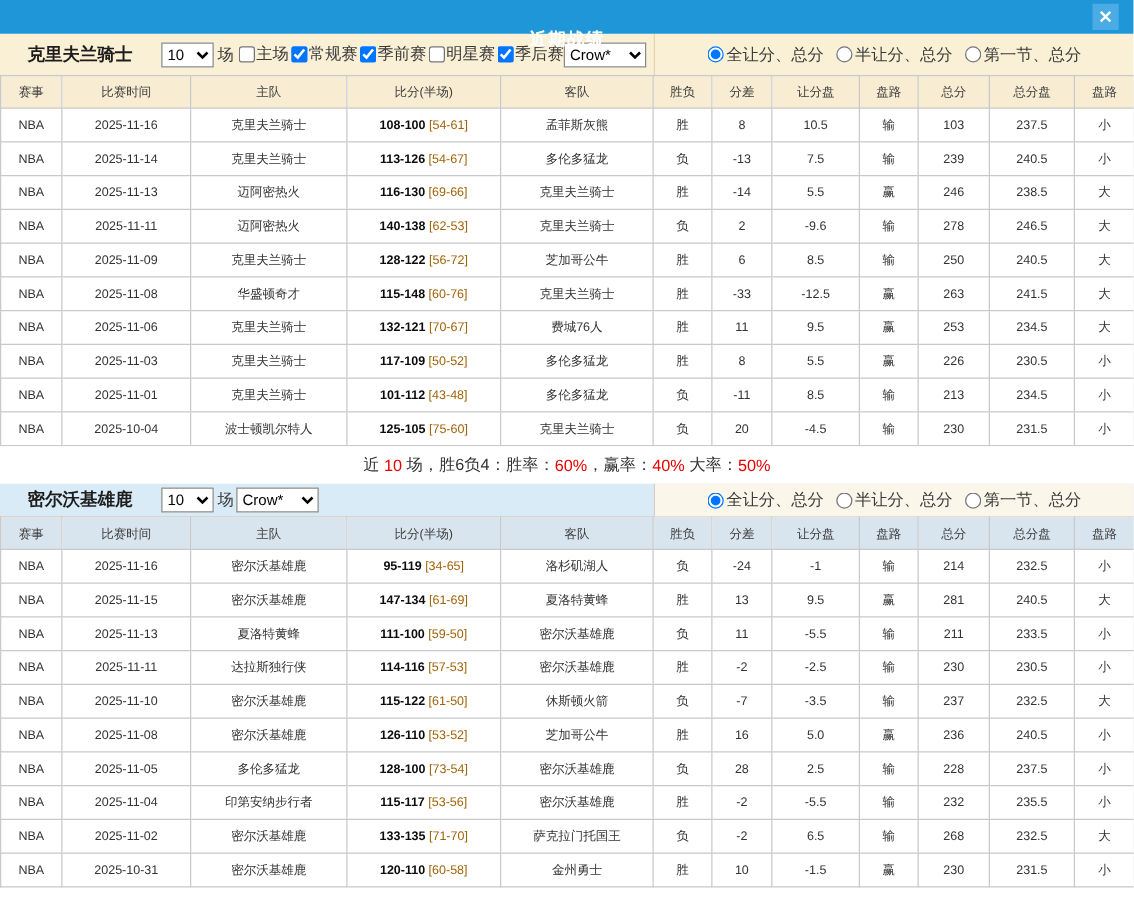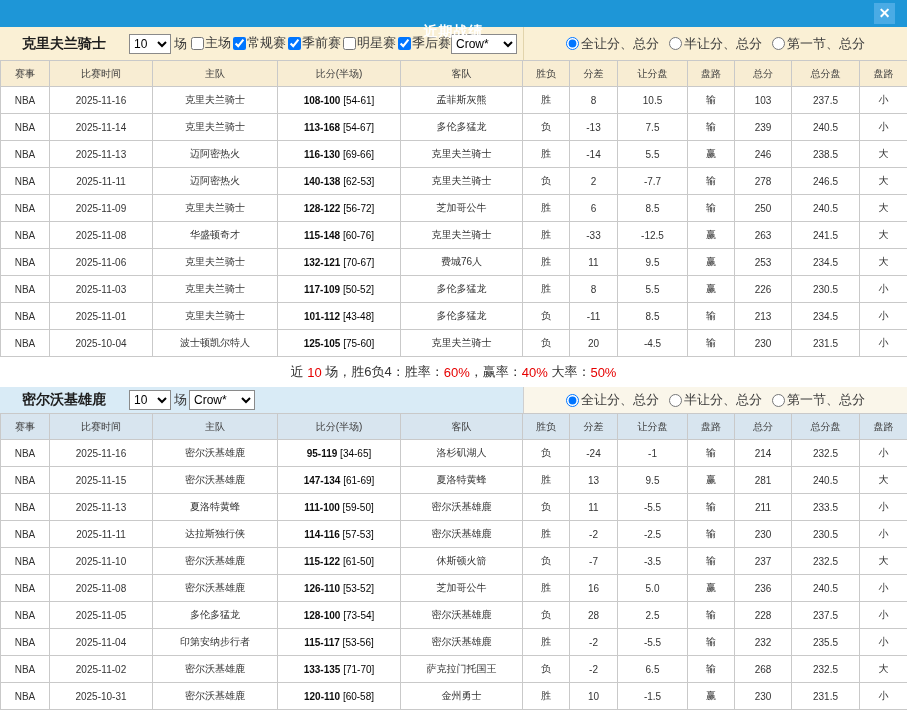--- a/index.html
+++ b/index.html
@@ -39,21 +39,21 @@
   table.games th { font-weight: normal; color: #3c3c3c; height: 26px; }
   table.games td { height: 27px; }
   .t1 th { background: #f8edd3; }
   .t2 th { background: #d8e5ef; }
   .t2 td { height: 26px; }
 
   .red   { color: #e60000; }
   .green { color: #008a00; }
   .blue  { color: #2b2be2; }
   .score { font-weight: bold; color: #0c0c0c; }
-  .half  { color: #000000; }
+  .half  { color: #a16207; }
 
   
   .summary { height: 30px; display: flex; align-items: center; justify-content: center;
     font-size: 13px; color: #333; background: #fff; }
   .summary span { white-space: pre; }
 </style>
 </head>
 <body>
 
 <div class="modal">
@@ -125,21 +125,21 @@
           <td>10.5</td>
           <td class="green">输</td>
           <td class="blue">103</td>
           <td class="blue">237.5</td>
           <td class="green">小</td>
         </tr>
         <tr>
           <td>NBA</td>
           <td>2025-11-14</td>
           <td class="green">克里夫兰骑士</td>
-          <td><span class="score">113-168</span><span class="half"> [54-67]</span></td>
+          <td><span class="score">113-126</span><span class="half"> [54-67]</span></td>
           <td>多伦多猛龙</td>
           <td class="green">负</td>
           <td>-13</td>
           <td>7.5</td>
           <td class="green">输</td>
           <td class="blue">239</td>
           <td class="blue">240.5</td>
           <td class="green">小</td>
         </tr>
         <tr>
@@ -157,21 +157,21 @@
           <td class="red">大</td>
         </tr>
         <tr>
           <td>NBA</td>
           <td>2025-11-11</td>
           <td>迈阿密热火</td>
           <td><span class="score">140-138</span><span class="half"> [62-53]</span></td>
           <td class="green">克里夫兰骑士</td>
           <td class="green">负</td>
           <td>2</td>
-          <td>-7.7</td>
+          <td>-9.6</td>
           <td class="green">输</td>
           <td class="blue">278</td>
           <td class="blue">246.5</td>
           <td class="red">大</td>
         </tr>
         <tr>
           <td>NBA</td>
           <td>2025-11-09</td>
           <td class="green">克里夫兰骑士</td>
           <td><span class="score">128-122</span><span class="half"> [56-72]</span></td>

